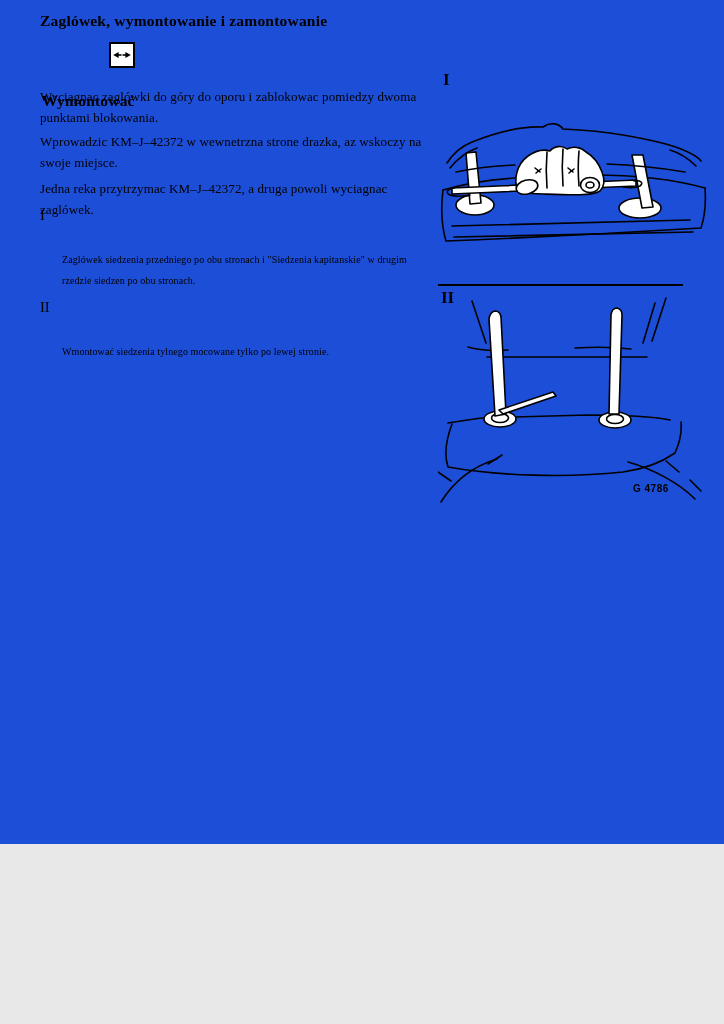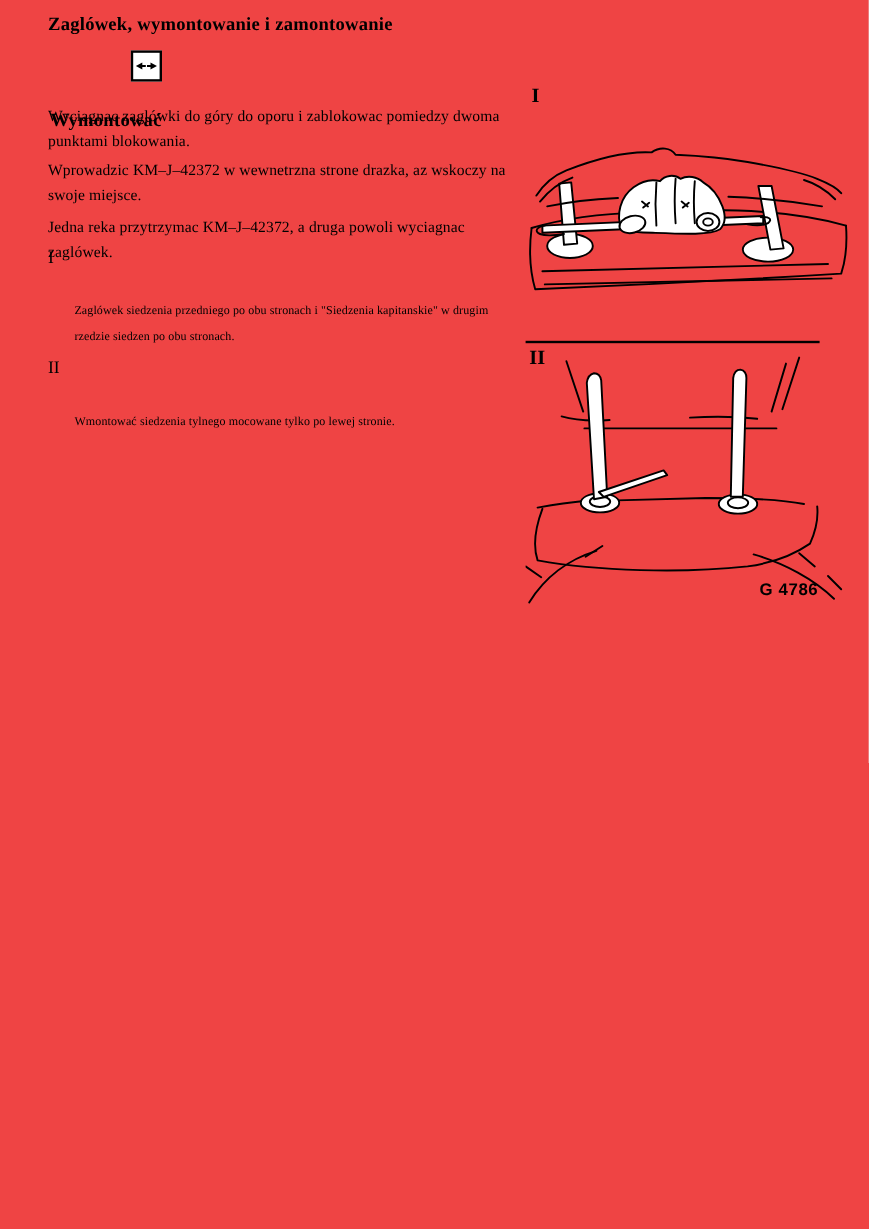--- a/index.html
+++ b/index.html
@@ -1,19 +1,19 @@
 <!DOCTYPE html>
 <html><head>
 <meta charset="utf-8">
 <style>
   html,body{margin:0;padding:0;background:#e8e8e8;}
   .page{
     position:relative;
-    width:724px;height:1024px;
-    background:#ef4444;
+    width:724px;height:844px;
+    background:#1d4ed8;
     font-family:"Liberation Serif","DejaVu Serif",serif;
     color:#000;
     overflow:hidden;
     margin:0 auto;
   }
   .abs{position:absolute;}
   .title{
     left:40px;top:12px;
     font-size:15.5px;font-weight:bold;
     letter-spacing:.2px;
@@ -48,21 +48,21 @@
   .fig2-label{left:441px;top:288px;}
   .divider{
     left:438px;top:284px;width:245px;height:2px;
     background:#000;
   }
   .fig1{left:440px;top:106px;}
   .fig2{left:438px;top:295px;}
   .fig-caption{
     left:633px;top:483px;
     font-family:"Liberation Sans","DejaVu Sans",sans-serif;
-    font-size:14px;font-weight:bold;letter-spacing:.5px;
+    font-size:10px;font-weight:bold;letter-spacing:.5px;
   }
   svg{display:block;}
   .ink{stroke:#000;fill:none;stroke-width:1.6;stroke-linecap:round;stroke-linejoin:round;}
   .ink-fill{stroke:#000;fill:#fff;stroke-width:1.6;stroke-linejoin:round;}
 </style>
 </head>
 <body>
 
 <div class="page">
 

